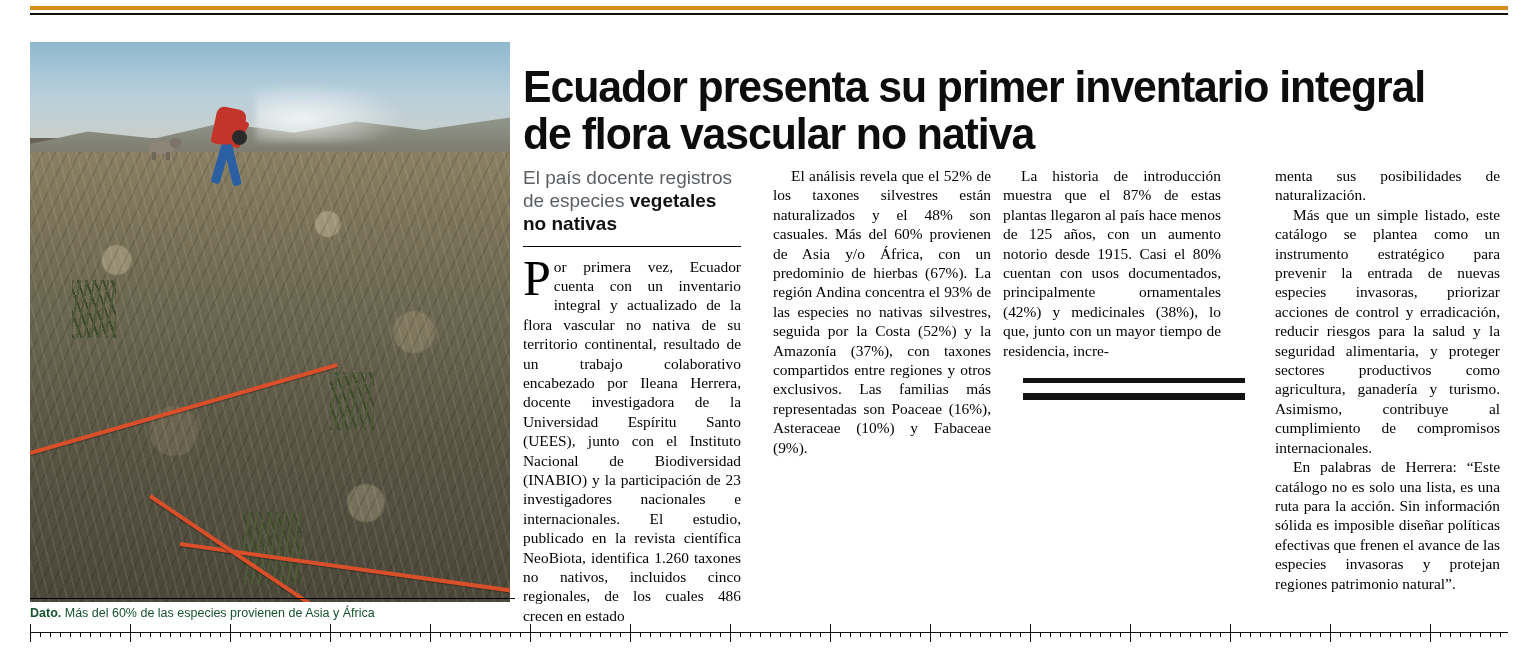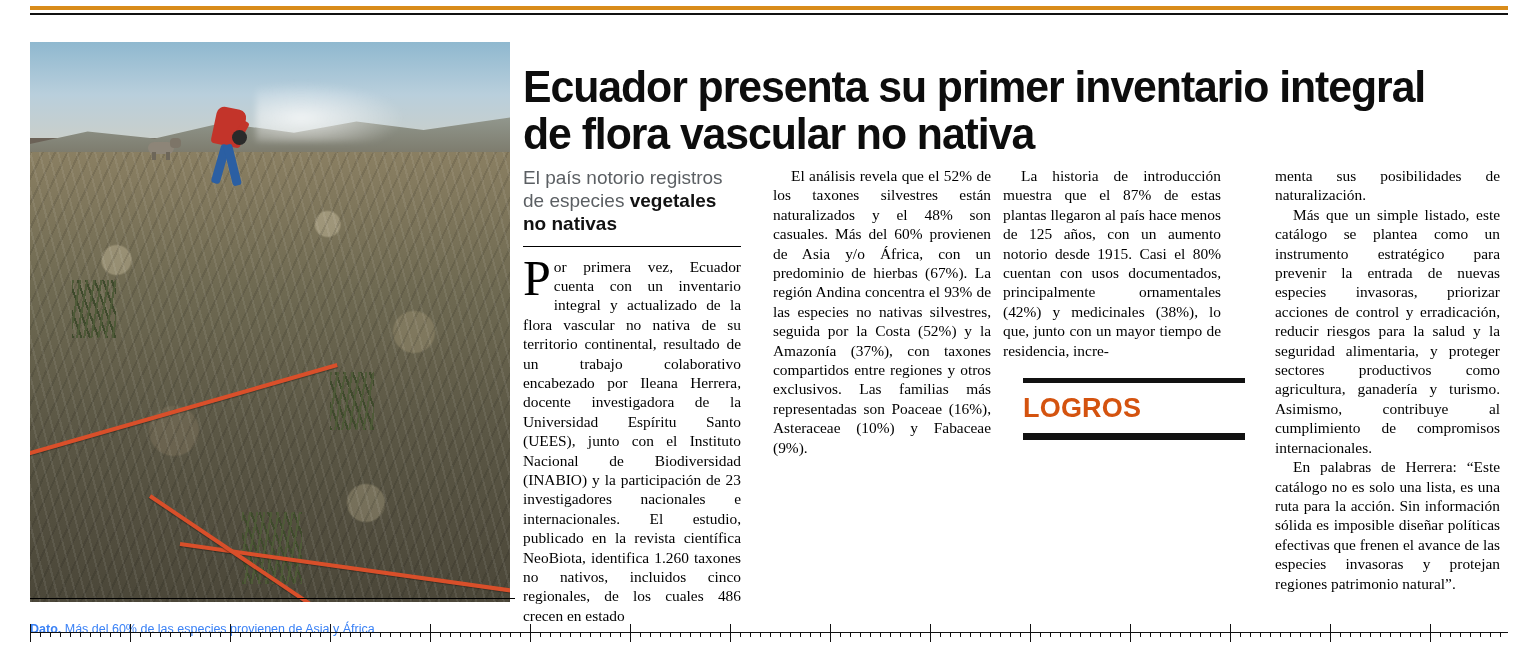--- a/index.html
+++ b/index.html
@@ -158,22 +158,21 @@
     letter-spacing: .6px;
     color: #333;
   }
   .caption {
     position: absolute;
     left: 30px;
     top: 606px;
     width: 485px;
     font-family: "Liberation Sans", sans-serif;
     font-size: 12.5px;
-    color: #3b82f6;
-    margin-top: 16px;
+    color: #14532d;
   }
   .caption b { font-weight: bold; }
   .caption-rule {
     position: absolute;
     left: 30px;
     top: 598px;
     width: 485px;
     height: 1px;
     background: #000;
   }
@@ -335,21 +334,21 @@
   <div class="caption">
     <b>Dato.</b><span> Más del 60% de las especies provienen de Asia y África</span>
   </div>
 
   <h1 class="headline">Ecuador presenta su primer inventario integral de flora vascular no nativa</h1>
 
   <div class="cols">
 
     <div class="col c1">
       <div class="deck">
-        <span>El país notorio registros de especies </span><b>vegetales no nativas</b>
+        <span>El país docente registros de especies </span><b>vegetales no nativas</b>
       </div>
       <div class="deck-rule"></div>
       <p class="first dropcap-para">
         <span class="dropcap">P</span><span>or primera vez, Ecuador cuenta con un inventario integral y actualizado de la flora vascular no nativa de su territorio continental, resultado de un trabajo colaborativo encabezado por Ileana Herrera, docente investigadora de la Universidad Espíritu Santo (UEES), junto con el Instituto Nacional de Biodiversidad (INABIO) y la participación de 23 investigadores nacionales e internacionales. El estudio, publicado en la revista científica NeoBiota, identifica 1.260 taxones no nativos, incluidos cinco regionales, de los cuales 486 crecen en estado</span>
       </p>
     </div>
 
     <div class="col c2">
       <p>El análisis revela que el 52% de los taxones silvestres están naturalizados y el 48% son casuales. Más del 60% provienen de Asia y/o África, con un predominio de hierbas (67%). La región Andina concentra el 93% de las especies no nativas silvestres, seguida por la Costa (52%) y la Amazonía (37%), con taxones compartidos entre regiones y otros exclusivos. Las familias más representadas son Poaceae (16%), Asteraceae (10%) y Fabaceae (9%).</p>
     </div>
@@ -361,21 +360,20 @@
     <div class="col c4">
       <p class="first">menta sus posibilidades de naturalización.</p>
       <p>Más que un simple listado, este catálogo se plantea como un instrumento estratégico para prevenir la entrada de nuevas especies invasoras, priorizar acciones de control y erradicación, reducir riesgos para la salud y la seguridad alimentaria, y proteger sectores productivos como agricultura, ganadería y turismo. Asimismo, contribuye al cumplimiento de compromisos internacionales.</p>
       <p>En palabras de Herrera: “Este catálogo no es solo una lista, es una ruta para la acción. Sin información sólida es imposible diseñar políticas efectivas que frenen el avance de las especies invasoras y protejan regiones patrimonio natural”.</p>
     </div>
 
   </div>
 
   <div class="logros">
     <div class="bar-top"></div>
-    <h3>LOGROS</h3>
     <div class="bar-bottom"></div>
   </div>
 
   <div class="ruler">
     <div class="line"></div>
   <div class="tick" style="left: 0px; height: 10px;"></div>
       <div class="tick" style="left: 10px; height: 5px;"></div>
       <div class="tick" style="left: 20px; height: 5px;"></div>
       <div class="tick" style="left: 30px; height: 5px;"></div>
       <div class="tick" style="left: 40px; height: 5px;"></div>

